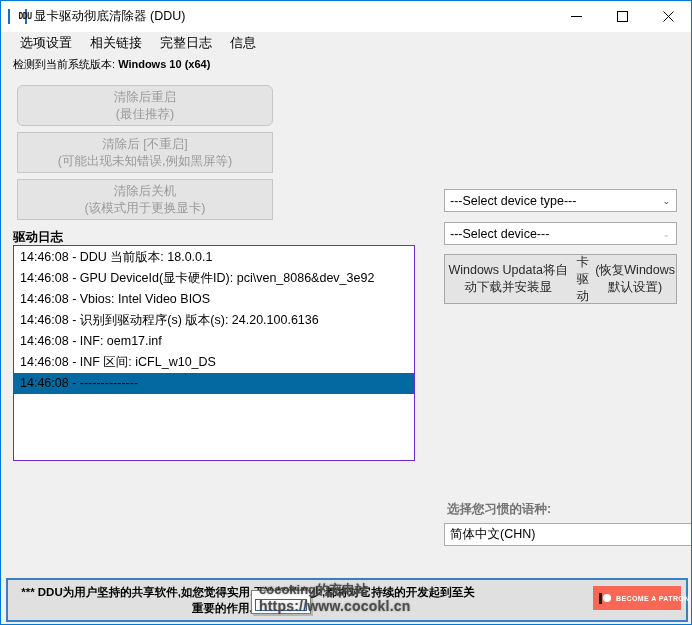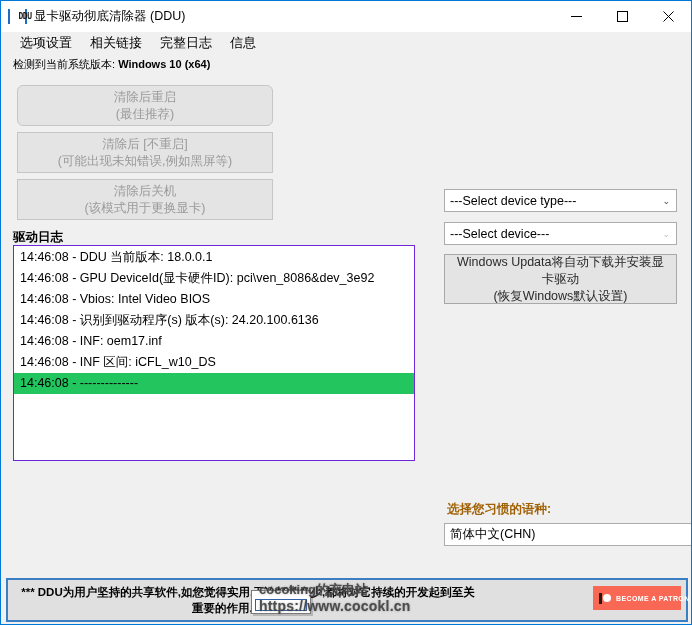--- a/index.html
+++ b/index.html
@@ -96,21 +96,21 @@
     border: 1px solid #6d28d9;
     overflow: hidden;
     padding-top: 1px;
   }
   .logline {
     font-size: 12.5px; color: #000;
     padding: 2px 0 2px 6px;
     white-space: nowrap;
     line-height: 17px;
   }
-  .logline.hl { background: #22c55e; }
+  .logline.hl { background: #0369a1; }
 
   
   .combo {
     position: absolute;
     height: 23px;
     background: #ffffff;
     border: 1px solid #acacac;
     display: flex; align-items: center;
     font-size: 12.5px; color: #000;
     padding-left: 5px;
@@ -123,29 +123,29 @@
   }
   .combo.disabled .chev { color: #c0c0c0; }
   #combo-devtype { left: 443px; top: 188px; width: 233px; }
   #combo-device  { left: 443px; top: 221px; width: 233px; }
 
   #btn-winupdate {
     position: absolute; left: 443px; top: 253px;
     width: 233px; height: 50px;
     background: #e4e4e4;
     border: 1px solid #a8a8a8;
-    display: flex; flex-direction: column;
+    display: flex; 
     align-items: center; justify-content: center;
     font-size: 12.5px; line-height: 17px;
     color: #2a2a2a; text-align: center;
   }
 
   .langlabel {
     position: absolute; left: 446px; top: 500px;
-    font-size: 12.5px; font-weight: bold; color: #a16207;
+    font-size: 12.5px; font-weight: bold; color: #737373;
   }
   #combo-lang {
     left: 443px; top: 522px; width: 275px;
   }
 
   
   .banner {
     position: absolute; left: 5px; top: 577px;
     width: 682px; height: 44px;
     background: #e0e0e0;

